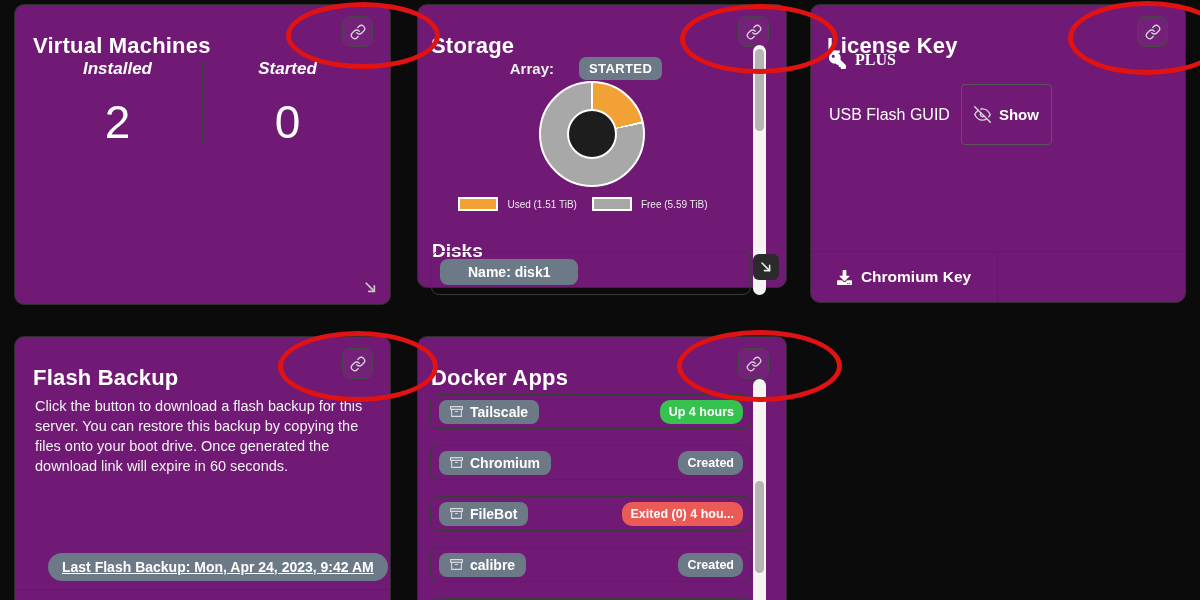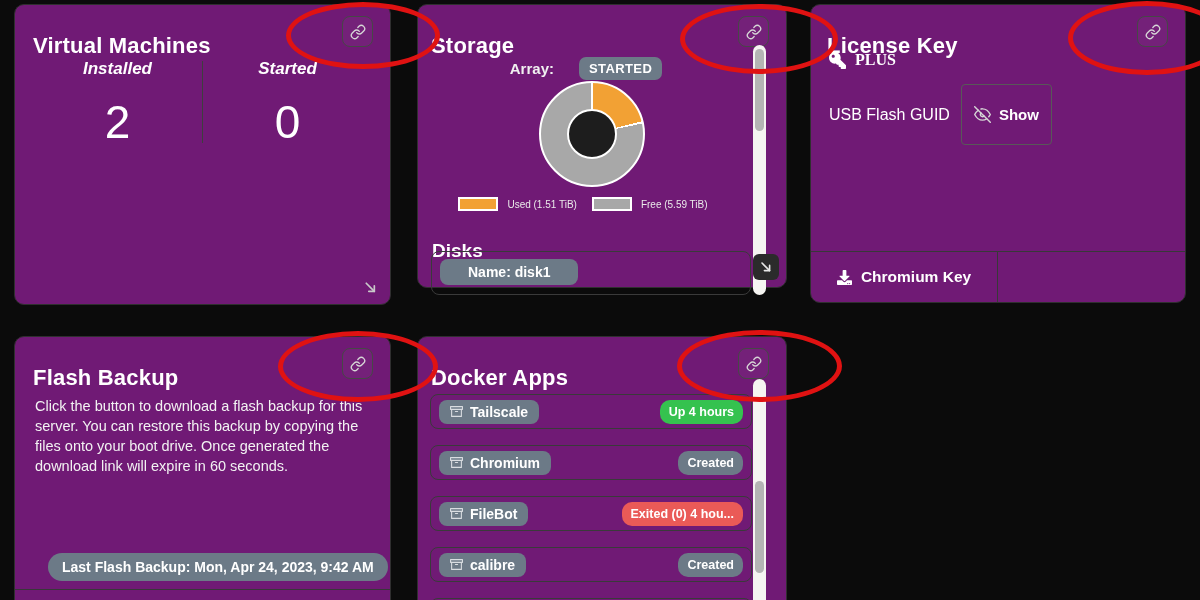--- a/index.html
+++ b/index.html
@@ -48,21 +48,21 @@
   .show-btn{display:flex;align-items:center;gap:8px;border:1px solid #585858;border-radius:4px;background:transparent;
     color:#fff;font-weight:700;font-size:15px;padding:21px 12px;cursor:pointer;font-family:inherit;}
   .show-btn svg{width:17px;height:17px;}
   .license-footer{position:absolute;left:0;right:0;bottom:0;height:50px;border-top:1px solid #383838;display:flex;}
   .footer-btn{flex:1;display:flex;align-items:center;justify-content:center;gap:9px;background:transparent;border:none;
     color:#fff;font-size:15.5px;font-weight:700;cursor:pointer;font-family:inherit;}
   .footer-btn:first-child{border-right:1px solid #383838;max-width:187px;}
   .footer-btn svg{width:15px;height:15px;}
   
   .flash-desc{position:absolute;top:44px;left:20px;width:334px;font-size:14.5px;font-weight:500;line-height:20px;color:#f2f2f2;}
-  .flash-badge{position:absolute;top:216px;left:33px;font-size:14px;border-radius:14px;padding:6px 14px;white-space:nowrap;}
+  .flash-badge{position:absolute;top:216px;left:33px;font-size:14px;border-radius:14px;padding:6px 14px;white-space:nowrap;text-decoration:underline;}
   .flash-footer{position:absolute;top:252px;left:0;right:0;border-top:1px solid #383838;height:0;}
   
   .app-row{position:absolute;left:12px;width:322px;height:35px;border:1px solid #3a3a3a;border-radius:8px;box-sizing:border-box;
     display:flex;align-items:center;justify-content:space-between;padding:0 8px;cursor:pointer;}
   .app-name{font-size:14px;border-radius:8px;padding:4px 11px;}
   .app-name svg{width:13px;height:13px;stroke:#d9dde1;}
   .status-pill{color:#fff;font-weight:700;font-size:12.5px;border-radius:10px;padding:5px 9px;white-space:nowrap;}
   
   .annotation{position:absolute;border:5px solid #e01212;border-radius:50%;pointer-events:none;z-index:50;}
 </style>

